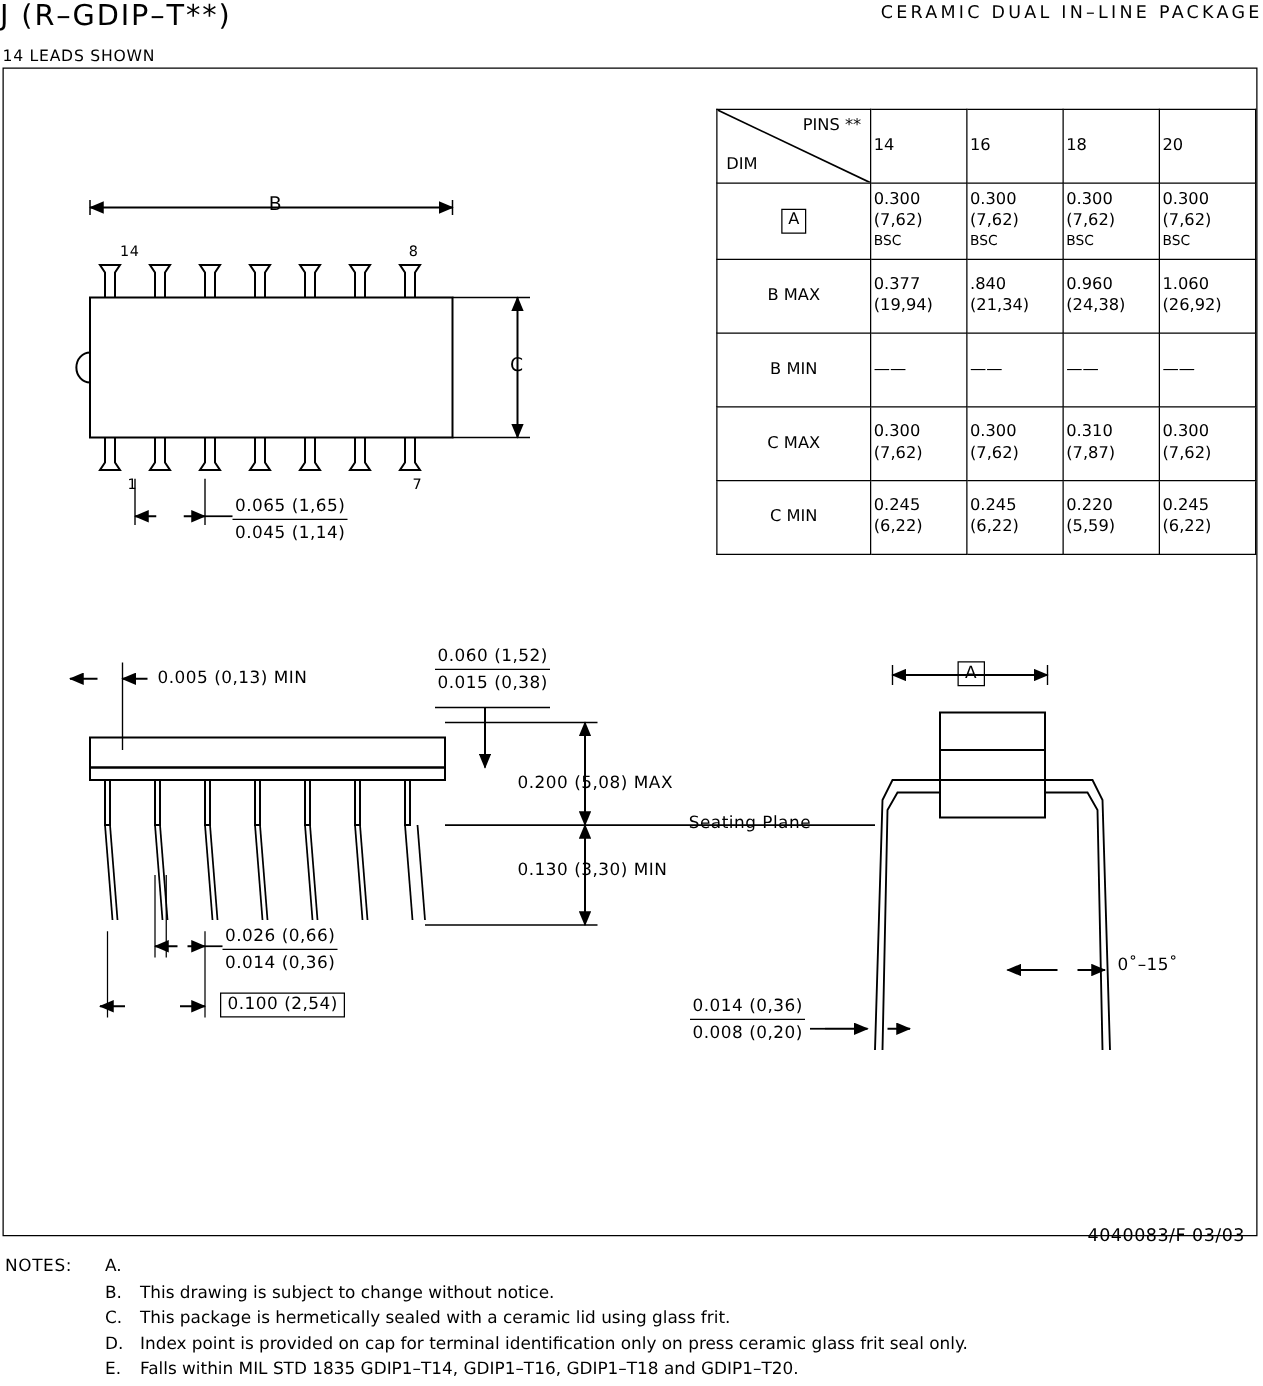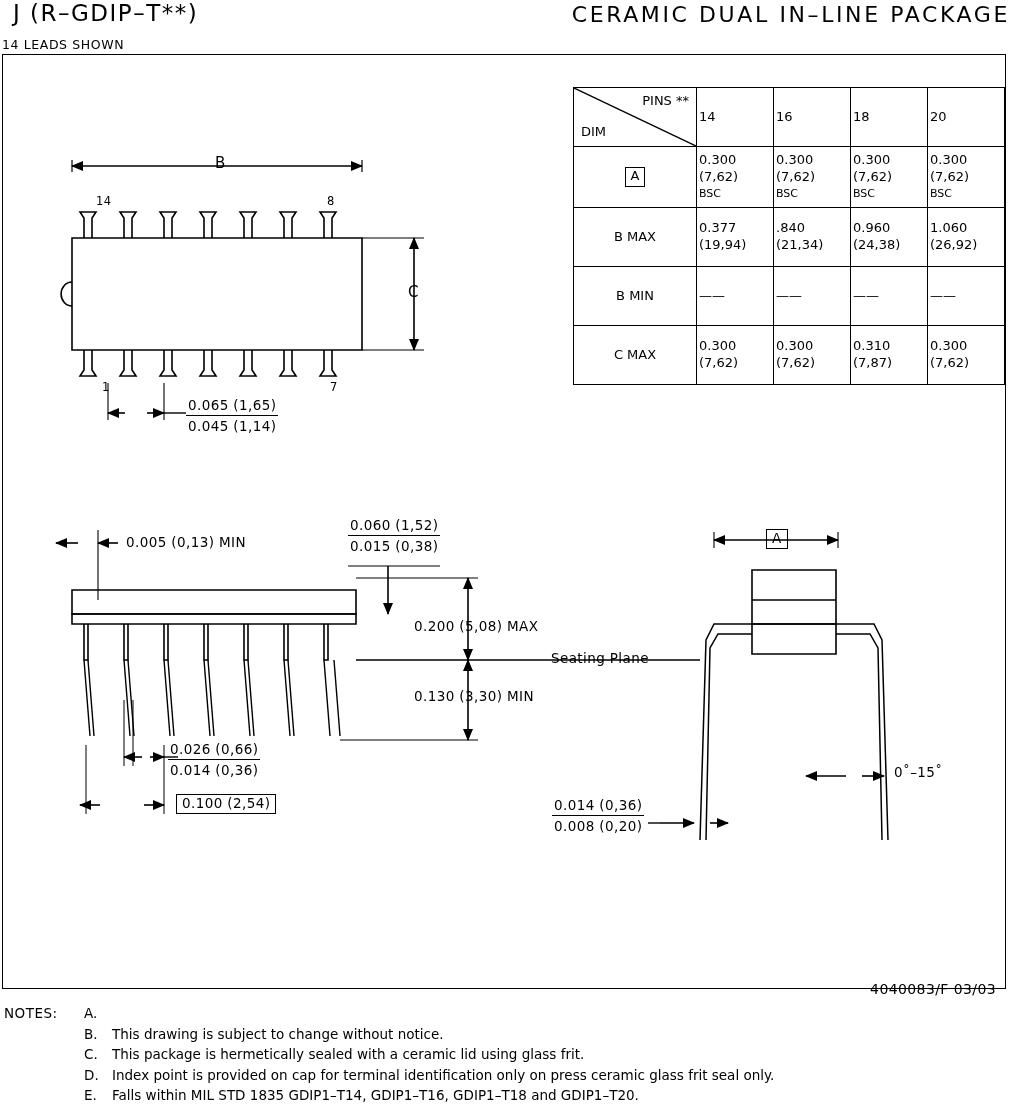--- a/index.html
+++ b/index.html
@@ -12,34 +12,34 @@
     height: 1109px;
     position: relative;
     font-family: "DejaVu Sans", sans-serif;
     color: #000;
     overflow: hidden;
   }
   .abs { position: absolute; }
 
   
   #pkg-title {
-    left: 13px; top: 0px;
+    left: 0px; top: 0px;
     font-size: 23px;
     letter-spacing: 1.5px;
     white-space: nowrap;
   }
   #pkg-subtitle {
     left: 2px; top: 37px;
     font-size: 12.5px;
     letter-spacing: 0.6px;
     white-space: nowrap;
   }
   #pkg-type {
     right: 0px; top: 2px;
-    font-size: 22px;
+    font-size: 14px;
     letter-spacing: 2.6px;
     white-space: nowrap;
   }
 
   
   #drawing-frame {
     left: 2px; top: 54px;
     width: 1004px; height: 935px;
     border: 1.6px solid #000;
     box-sizing: border-box;
@@ -326,35 +326,50 @@
       <span>0.300</span><br><span>(7,62)</span>
     </td>
     <td class="cellnum">
       <span>0.310</span><br><span>(7,87)</span>
     </td>
     <td class="cellnum">
       <span>0.300</span><br><span>(7,62)</span>
     </td>
   </tr>
 
+  <tr>
+    <td class="rowlbl">C   MIN</td>
+    <td class="cellnum">
+      <span>0.245</span><br><span>(6,22)</span>
+    </td>
+    <td class="cellnum">
+      <span>0.245</span><br><span>(6,22)</span>
+    </td>
+    <td class="cellnum">
+      <span>0.220</span><br><span>(5,59)</span>
+    </td>
+    <td class="cellnum">
+      <span>0.245</span><br><span>(6,22)</span>
+    </td>
+  </tr>
 </tbody>
   </table>
 
 <div class="abs txt" style="left:126px; top:534px;">0.005 (0,13) MIN</div>
 
 <div class="abs frac txt" style="left:348px; top:516px;">
   <span class="top">0.060 (1,52)</span>
   <span class="bot">0.015 (0,38)</span>
 </div>
 
 <div class="abs txt" style="left:414px; top:618px;">0.200 (5,08) MAX</div>
 <div class="abs txt" style="left:551px; top:650px;">Seating Plane</div>
 <div class="abs txt" style="left:414px; top:688px;">0.130 (3,30) MIN</div>
 
-<div class="abs frac txt" style="left:168px; top:740px;">
+<div class="abs frac txt" style="left:178px; top:740px;">
   <span class="top">0.026 (0,66)</span>
   <span class="bot">0.014 (0,36)</span>
 </div>
 
 <div class="abs txt" style="left:176px; top:794px;">
   <span class="boxed">0.100 (2,54)</span>
 </div>
 
 <div class="abs txt" style="left:766px; top:529px;">
   <span class="boxed">A</span>

